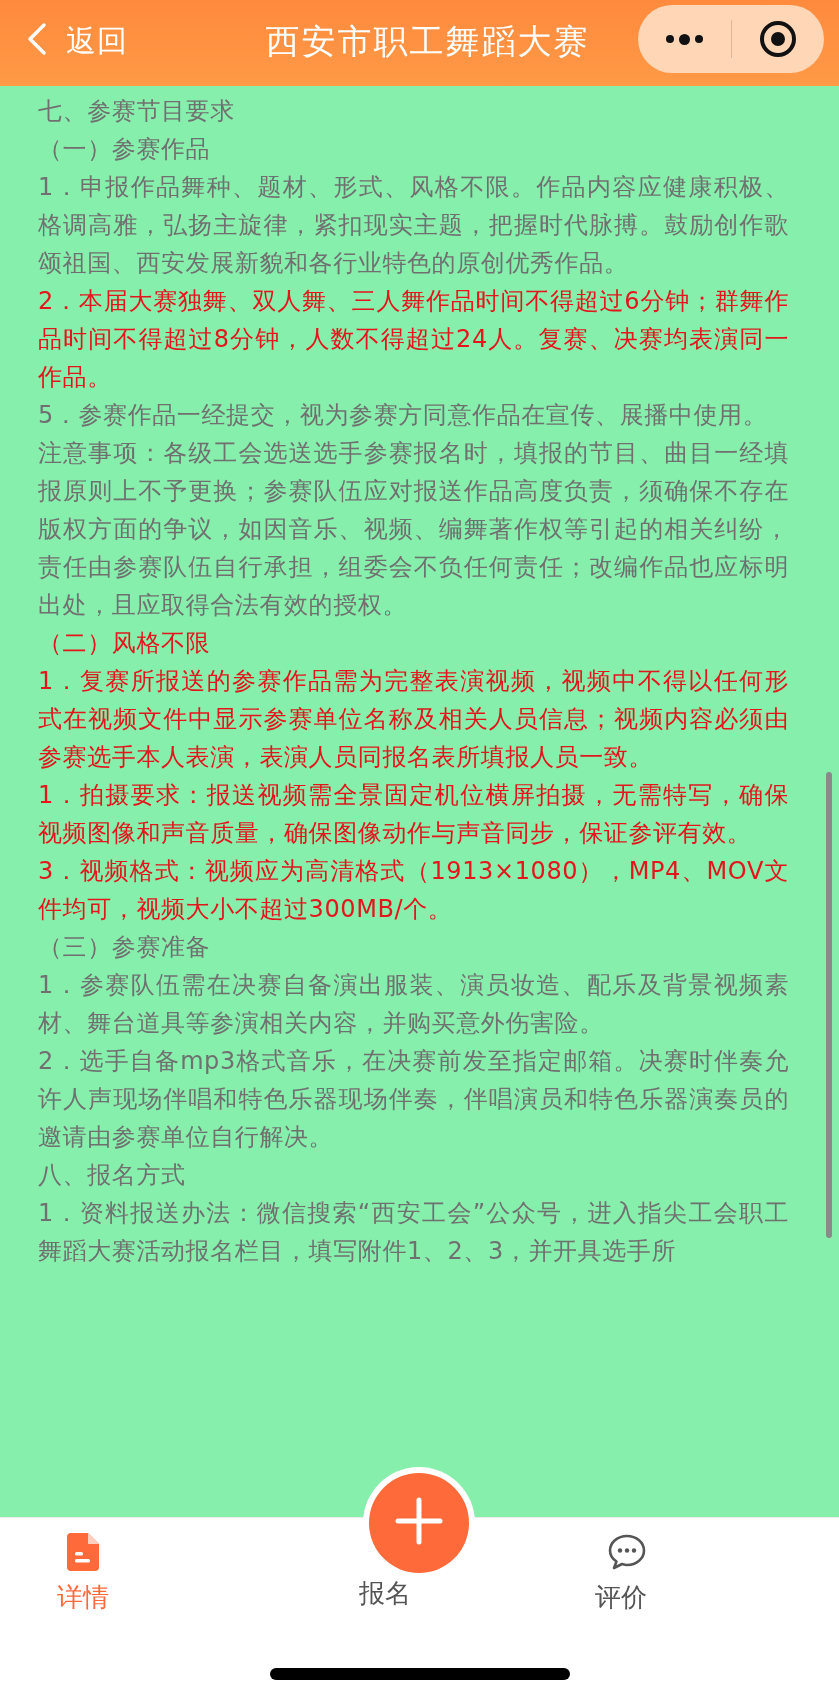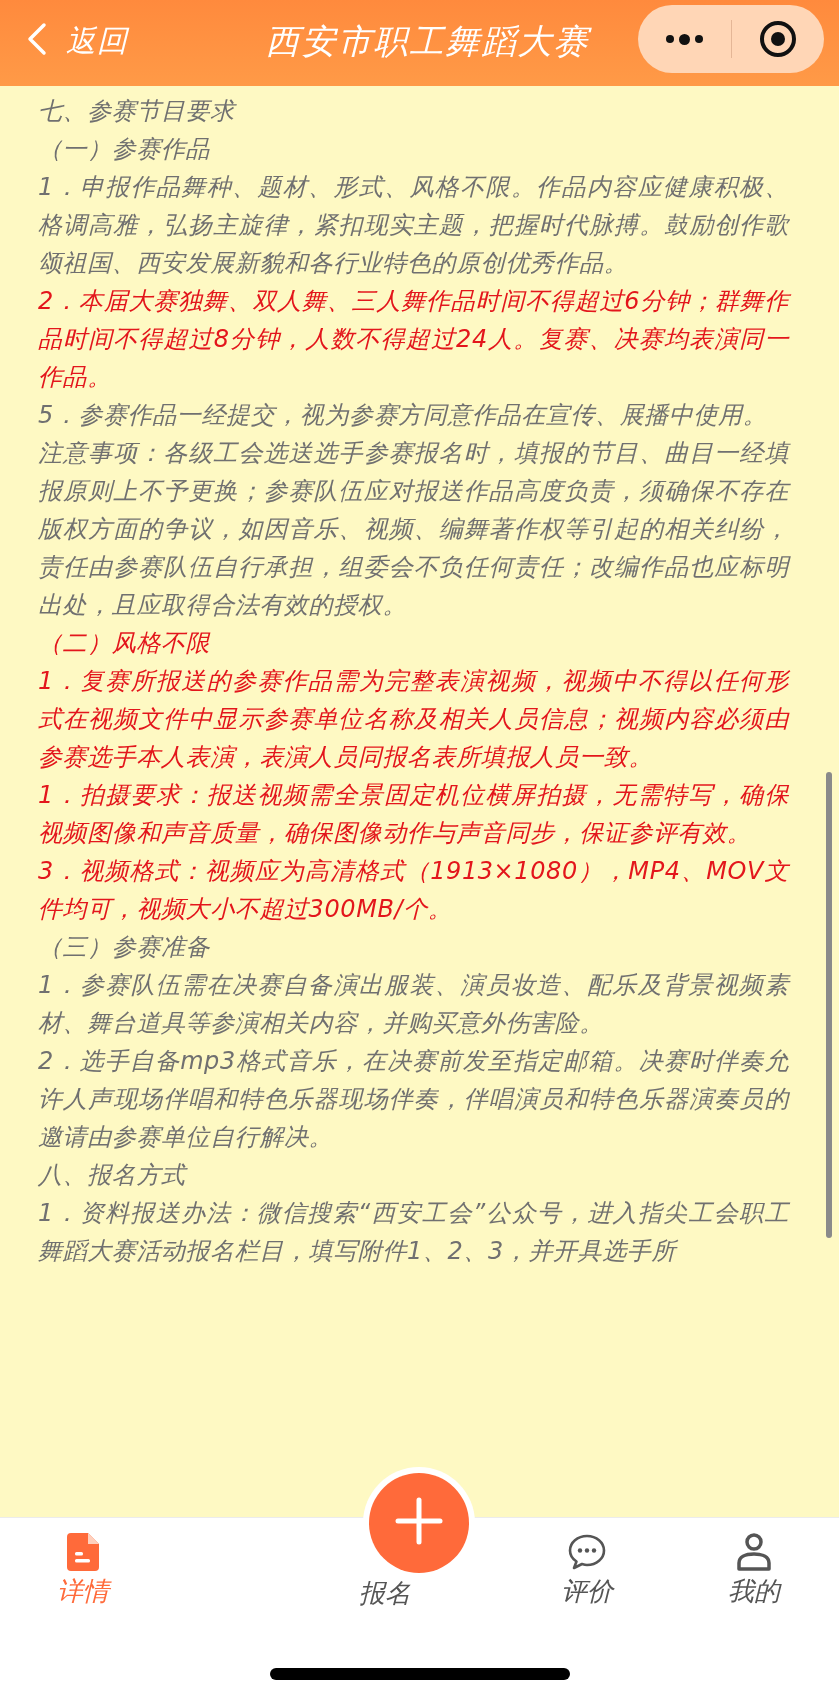--- a/index.html
+++ b/index.html
@@ -1,21 +1,21 @@
 <!DOCTYPE html>
 <html><head>
 <meta charset="utf-8">
 <style>
   * { box-sizing: border-box; margin: 0; padding: 0; }
   html, body {
     width: 839px; height: 1696px; overflow: hidden;
     background: #f8f8f8;
     font-family: "DejaVu Sans", "Liberation Sans", sans-serif;
   }
-  .screen { position: relative; width: 839px; height: 1623px; background: #fef9c3; font-style: italic; }
+  .screen { position: relative; width: 839px; height: 1623px; background: #86efac; }
 
   
   .nav-header {
     position: absolute; left: 0; top: 0; width: 839px; height: 86px;
     background: linear-gradient(180deg, #ff8a3d 0%, #ff9a47 100%);
     color: #fff;
   }
   .back-btn {
     position: absolute; left: 24px; top: 18px; height: 46px;
     display: flex; align-items: center; cursor: pointer;
@@ -60,21 +60,21 @@
   
   .tabbar {
     position: absolute; left: 0; top: 1517px; width: 839px; height: 179px;
     background: #ffffff; border-top: 1px solid #ececec;
   }
   .tab {
     position: absolute; top: 14px; width: 120px; height: 90px;
     display: flex; flex-direction: column; align-items: center; cursor: pointer;
   }
   .tab .ico { width: 40px; height: 40px; display: flex; align-items: center; justify-content: center; }
-  .tab .lbl { margin-top: 4px; font-size: 26px; color: #555; line-height: 30px; }
+  .tab .lbl { margin-top: 10px; font-size: 26px; color: #555; line-height: 30px; }
   .tab.active .lbl { color: #ff6a3a; }
   .fab-ring {
     position: absolute; left: 363px; top: 1467px; width: 112px; height: 112px;
     border-radius: 50%; background: #fff;
   }
   .fab {
     position: absolute; left: 369px; top: 1473px; width: 100px; height: 100px;
     border-radius: 50%; background: #ff6a3a; cursor: pointer;
     display: flex; align-items: center; justify-content: center;
   }
@@ -145,41 +145,32 @@
           <path d="M5 1 H22 L33 12 V35 A4 4 0 0 1 29 39 H5 A4 4 0 0 1 1 35 V5 A4 4 0 0 1 5 1 Z" fill="#ff6a3a"></path>
           <path d="M22 1 V12 H33" fill="#ffd0bd"></path>
           <rect x="9" y="20" width="8" height="3.5" rx="1.5" fill="#fff"></rect>
           <rect x="9" y="27" width="15" height="3.5" rx="1.5" fill="#fff"></rect>
         </svg>
       </span>
       <span class="lbl">详情</span>
     </div>
 
 
-    <div class="tab" style="left:527px;">
+    <div class="tab" style="left:527px;align-items:flex-end;">
       <span class="ico">
         <svg width="38" height="36" viewBox="0 0 38 36">
           <path d="M19 2 C9.5 2 2 8.5 2 16.5 C2 21 4.5 25 8.5 27.5 L6 34 L14 30 C15.6 30.5 17.3 31 19 31 C28.5 31 36 24.5 36 16.5 C36 8.5 28.5 2 19 2 Z" fill="none" stroke="#555" stroke-width="2.6" stroke-linejoin="round"></path>
           <circle cx="12" cy="16.5" r="2.2" fill="#555"></circle>
           <circle cx="19" cy="16.5" r="2.2" fill="#555"></circle>
           <circle cx="26" cy="16.5" r="2.2" fill="#555"></circle>
         </svg>
       </span>
       <span class="lbl">评价</span>
     </div>
 
-    <div class="tab" style="left:694px;">
-      <span class="ico">
-        <svg width="38" height="40" viewBox="0 0 38 40">
-          <circle cx="19" cy="10" r="7" fill="none" stroke="#555" stroke-width="3.5"></circle>
-          <path d="M4 37 V31 C4 25 10 22 19 22 C28 22 34 25 34 31 V37 Z" fill="none" stroke="#555" stroke-width="3.5" stroke-linejoin="round"></path>
-        </svg>
-      </span>
-      <span class="lbl">我的</span>
-    </div>
   </div>
 
   <div class="fab-ring"></div>
   <div class="fab">
     <span>
       <svg width="50" height="50" viewBox="0 0 50 50">
         <line x1="25" y1="4" x2="25" y2="46" stroke="#fff" stroke-width="5" stroke-linecap="round"></line>
         <line x1="4" y1="25" x2="46" y2="25" stroke="#fff" stroke-width="5" stroke-linecap="round"></line>
       </svg>
     </span>

